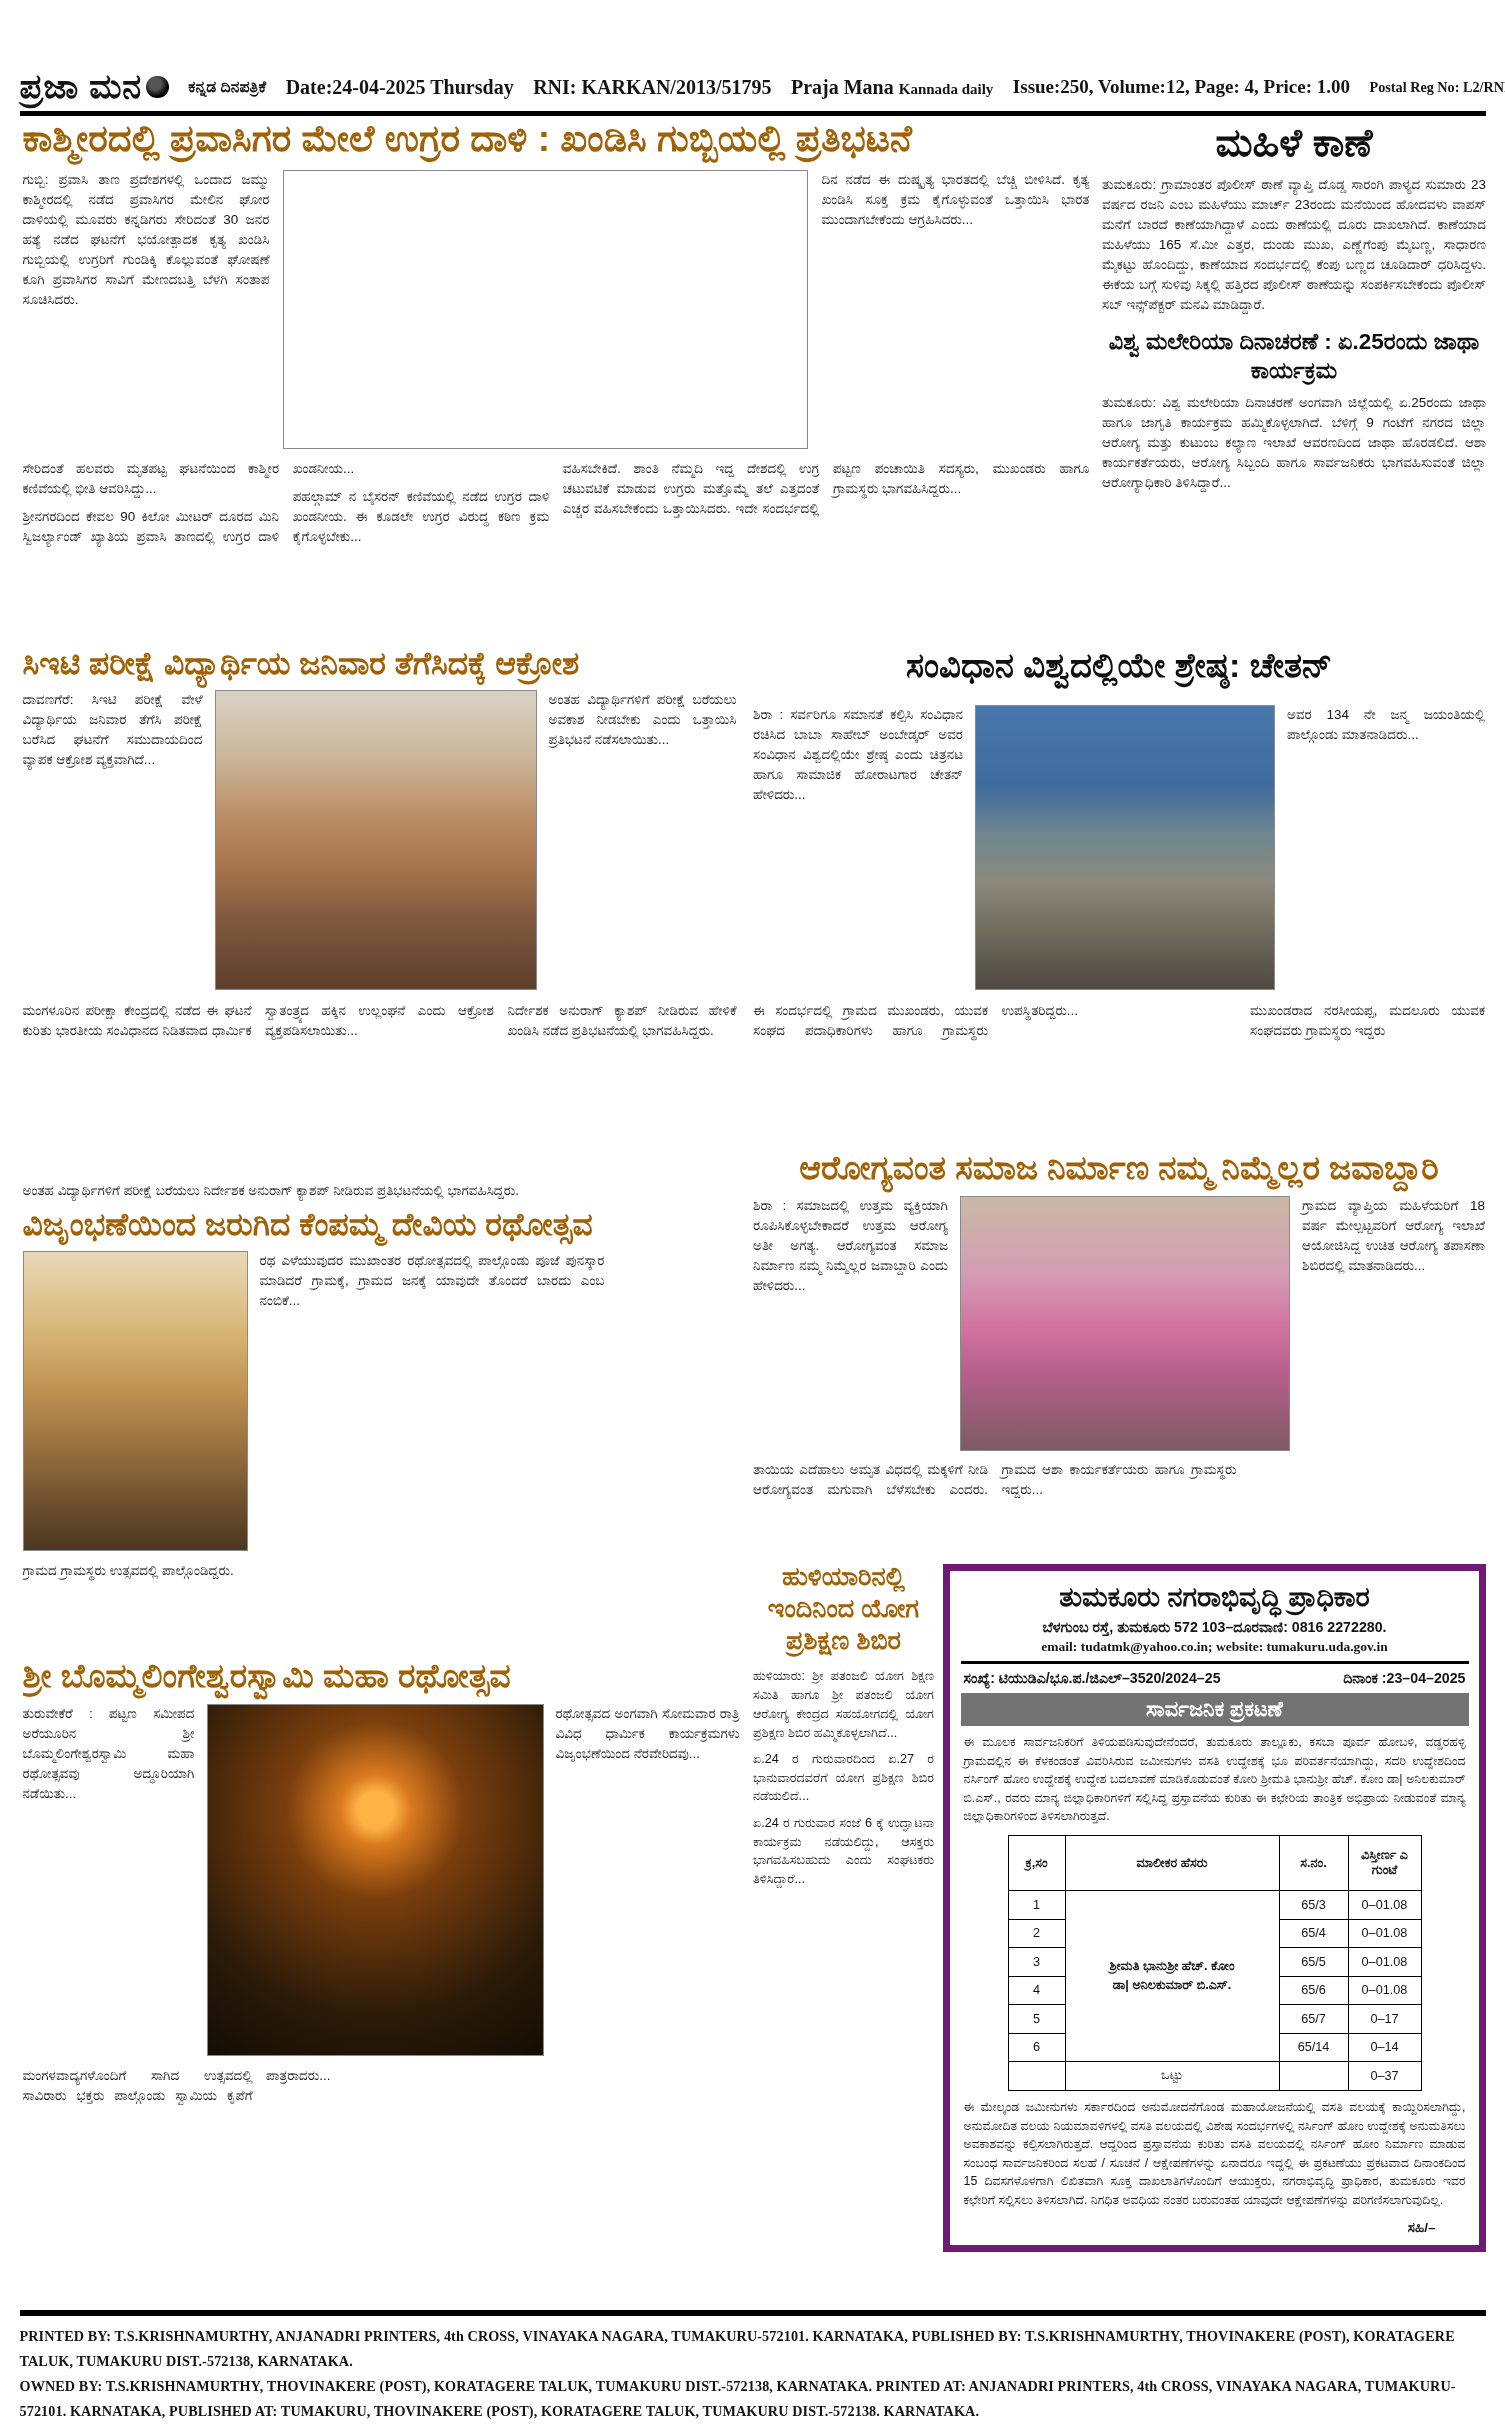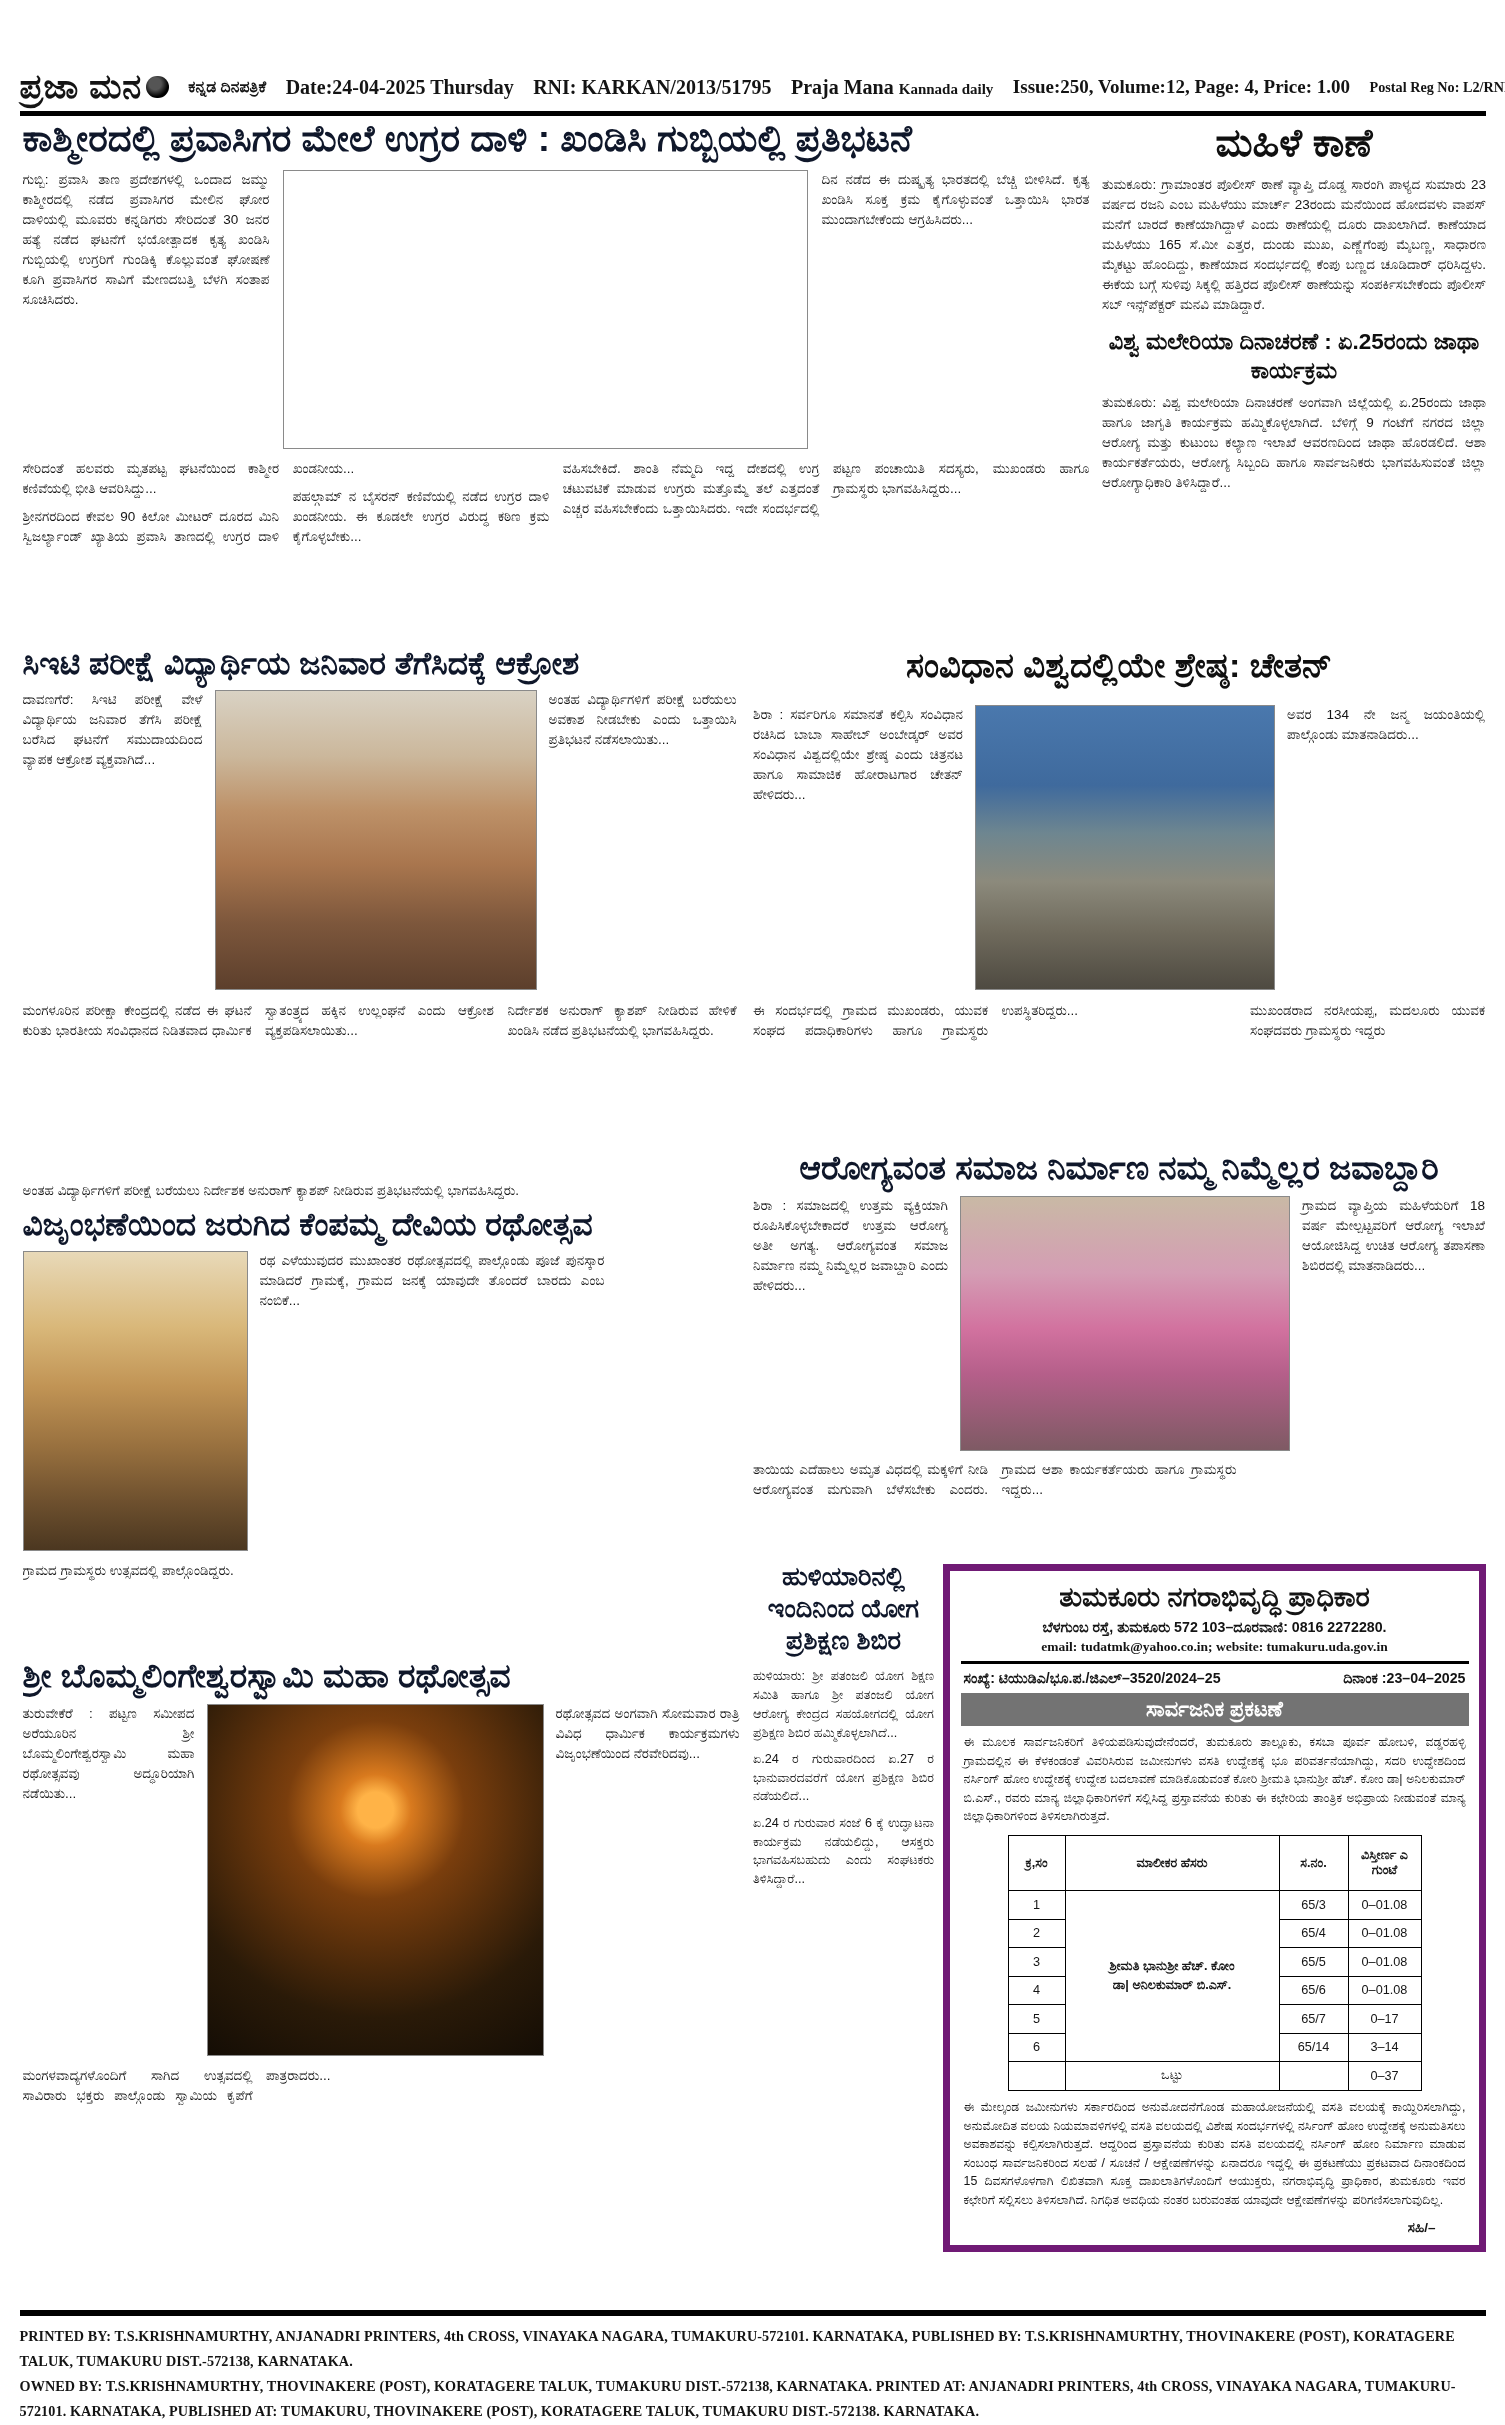--- a/index.html
+++ b/index.html
@@ -15,21 +15,21 @@
   .mh-logo { font-size:34px; font-weight:800; letter-spacing:0.7px; display:flex; align-items:center; gap:4.5px; }
   .mh-emblem { width:22.5px; height:22.5px; border-radius:50%; background:radial-gradient(circle at 40% 35%, #555 0 30%, #000 65%); display:inline-block; }
   .mh-tag { font-size:15.7px; font-weight:700; }
   .mh-date, .mh-rni { font-family:"Liberation Serif","DejaVu Serif",serif; font-size:20px; font-weight:700; }
   .mh-eng { font-family:"Liberation Serif","DejaVu Serif",serif; font-size:20px; font-weight:700; }
   .mh-eng small { font-size:15px; }
   .mh-issue { font-family:"Liberation Serif","DejaVu Serif",serif; font-size:19px; font-weight:700; }
   .mh-postal { font-family:"Liberation Serif","DejaVu Serif",serif; font-size:14.2px; font-weight:700; }
   .mh-rule { position:absolute; left:19.5px; top:111px; width:1466px; height:4.5px; background:#000; }
   
-  .headline-red { color:#0f172a; font-weight:800; line-height:1.12; }
+  .headline-red { color:#a16207; font-weight:800; line-height:1.12; }
   .headline-blk { color:#101010; font-weight:800; line-height:1.12; }
   .body-txt { font-size:13.5px; line-height:1.48; text-align:justify; }
   .body-txt p { margin-bottom:7.5px; text-indent:0; }
   .photo { border:0.7px solid #8a8a8a; width:100%; height:100%; }
   .ph-crowd  { background:linear-gradient(180deg,#c4cdd2 0%,#aab5ab 14%,#95a68f 26%,#7d8874 42%,#6b6f60 58%,#585а4c 70%,#4b4b44 84%,#3c3c37 100%),
                radial-gradient(circle at 20% 55%, #2e2e2e 0 4%, transparent 5%); background-blend-mode:multiply; }
   .ph-event  { background:linear-gradient(180deg,#d9d2c4 0%,#cbb79b 22%,#bd9168 40%,#a9764e 58%,#7d573c 78%,#5c3f2c 100%); }
   .ph-award  { background:linear-gradient(180deg,#4a78ad 0%,#3f6a9d 28%,#6e8690 45%,#8c8a7c 62%,#6f6a5c 80%,#4e4a41 100%); }
   .ph-pink   { background:linear-gradient(180deg,#c9b9a5 0%,#d49db4 30%,#d2729f 52%,#b55f8a 70%,#7e5a64 100%); }
   .ph-night  { background:radial-gradient(circle at 50% 30%, #ffb347 0 6%, #d97a1e 12%, #7a3e0d 30%, #2a1a08 70%, #140d05 100%); }
@@ -273,21 +273,21 @@
           <td>0–01.08</td>
         </tr>
         <tr>
           <td>5</td>
           <td>65/7</td>
           <td>0–17</td>
         </tr>
         <tr>
           <td>6</td>
           <td>65/14</td>
-          <td>3–14</td>
+          <td>0–14</td>
         </tr>
         <tr>
           <td></td>
           <td>ಒಟ್ಟು</td>
           <td></td>
           <td>0–37</td>
         </tr>
       </tbody>
     </table>
 

